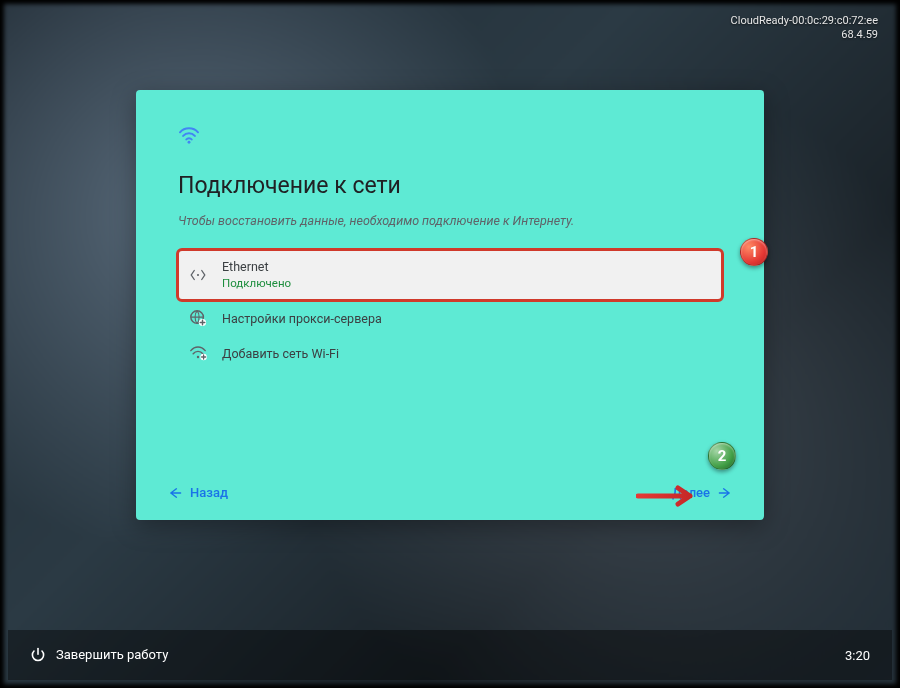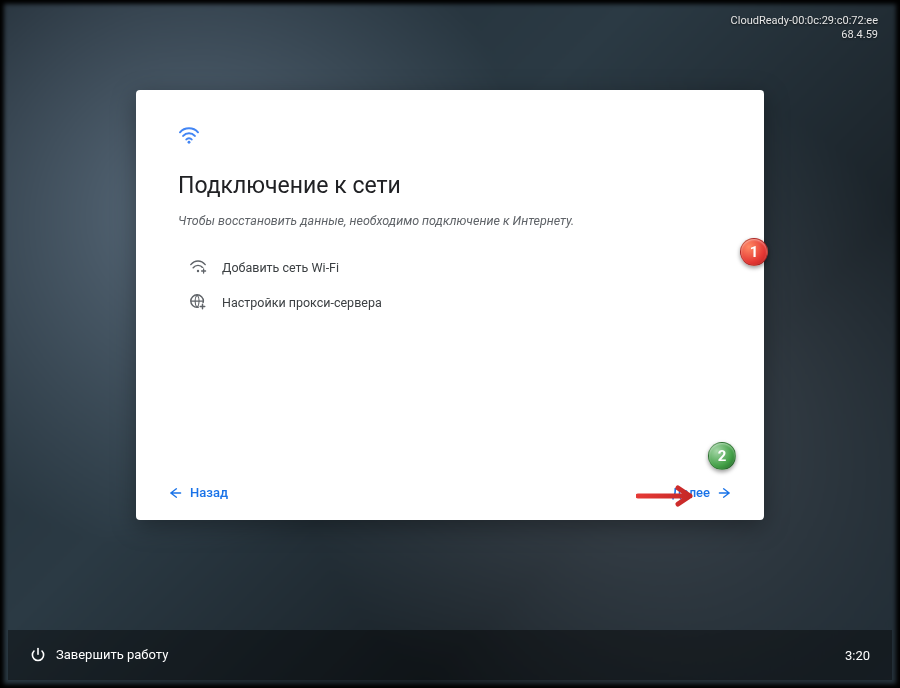--- a/index.html
+++ b/index.html
@@ -21,21 +21,21 @@
 
   .sysinfo {
     position: absolute; top: 10px; right: 18px;
     color: #e6e6e6; font-size: 11px; text-align: right; line-height: 1.3;
     text-shadow: 0 1px 2px rgba(0,0,0,0.6);
   }
 
   .card {
     position: absolute; left: 132px; top: 86px;
     width: 628px; height: 430px;
-    background: #ffffff; border-radius: 4px;
+    background: #5eead4; border-radius: 4px;
     box-shadow: 0 6px 24px rgba(0,0,0,0.35);
     display: flex; flex-direction: column;
   }
   .card-inner { padding: 36px 42px 0 42px; flex: 1; }
 
   .wifi-ico { color: #4285f4; font-size: 18px; }
   .title { font-size: 23px; color: #202124; margin-top: 28px; font-weight: 400; }
   .subtitle { font-size: 12.5px; color: #5f6368; margin-top: 14px; font-style: italic; }
 
   .list { margin-top: 22px; }
@@ -109,44 +109,57 @@
             <path fill="none" stroke="#4285f4" stroke-width="2.2" stroke-linecap="round" d="M9 15 C10.5 13 13.5 13 15 15"></path>
             <circle cx="12" cy="18" r="1.6" fill="#4285f4"></circle>
           </svg>
         </div>
 
         <h1 class="title">Подключение к сети</h1>
         <p class="subtitle">Чтобы восстановить данные, необходимо подключение к Интернету.</p>
 
         <div class="list">
 
+          <div class="row highlight">
+            <span class="ico">
+              <svg width="18" height="14" viewBox="0 0 24 18">
+                <path fill="none" stroke="#5f6368" stroke-width="1.8" stroke-linecap="round" d="M7 3 L3 9 L7 15"></path>
+                <path fill="none" stroke="#5f6368" stroke-width="1.8" stroke-linecap="round" d="M17 3 L21 9 L17 15"></path>
+                <circle cx="12" cy="9" r="1.4" fill="#5f6368"></circle>
+              </svg>
+            </span>
+            <span class="texts">
+              <span>Ethernet</span>
+              <span class="status-connected">Подключено</span>
+            </span>
+          </div>
+
+          <div class="row">
+            <span class="ico">
+              <svg width="18" height="18" viewBox="0 0 20 20">
+                <circle cx="9" cy="9" r="7" fill="none" stroke="#5f6368" stroke-width="1.6"></circle>
+                <path d="M2 9 H16 M9 2 C12 5 12 13 9 16 M9 2 C6 5 6 13 9 16" fill="none" stroke="#5f6368" stroke-width="1.2"></path>
+                <circle cx="15" cy="15" r="4" fill="#fff"></circle>
+                <path d="M15 12.5 V17.5 M12.5 15 H17.5" stroke="#5f6368" stroke-width="1.6" stroke-linecap="round"></path>
+              </svg>
+            </span>
+            <span>Настройки прокси-сервера</span>
+          </div>
 
           <div class="row">
             <span class="ico">
               <svg width="20" height="16" viewBox="0 0 24 20">
                 <path fill="none" stroke="#5f6368" stroke-width="1.8" stroke-linecap="round" d="M3 7 C8 1 16 1 21 7"></path>
                 <path fill="none" stroke="#5f6368" stroke-width="1.8" stroke-linecap="round" d="M6 11 C9 7 15 7 18 11"></path>
                 <circle cx="12" cy="15" r="1.5" fill="#5f6368"></circle>
                 <circle cx="19" cy="15" r="4" fill="#fff"></circle>
                 <path d="M19 12.5 V17.5 M16.5 15 H21.5" stroke="#5f6368" stroke-width="1.6" stroke-linecap="round"></path>
               </svg>
             </span>
             <span>Добавить сеть Wi-Fi</span>
-          </div>
-
-          <div class="row">
-            <span class="ico">
-              <svg width="18" height="18" viewBox="0 0 20 20">
-                <circle cx="9" cy="9" r="7" fill="none" stroke="#5f6368" stroke-width="1.6"></circle>
-                <path d="M2 9 H16 M9 2 C12 5 12 13 9 16 M9 2 C6 5 6 13 9 16" fill="none" stroke="#5f6368" stroke-width="1.2"></path>
-                <circle cx="15" cy="15" r="4" fill="#fff"></circle>
-                <path d="M15 12.5 V17.5 M12.5 15 H17.5" stroke="#5f6368" stroke-width="1.6" stroke-linecap="round"></path>
-              </svg>
-            </span>
-            <span>Настройки прокси-сервера</span>
           </div>
 
         </div>
       </div>
 
       <div class="footer">
         <div class="navbtn">
           <span>
             <svg width="14" height="12" viewBox="0 0 20 16">
               <path d="M12 2 L4 8 L12 14 M4 8 H18" fill="none" stroke="#1a73e8" stroke-width="2" stroke-linecap="round" stroke-linejoin="round"></path>

